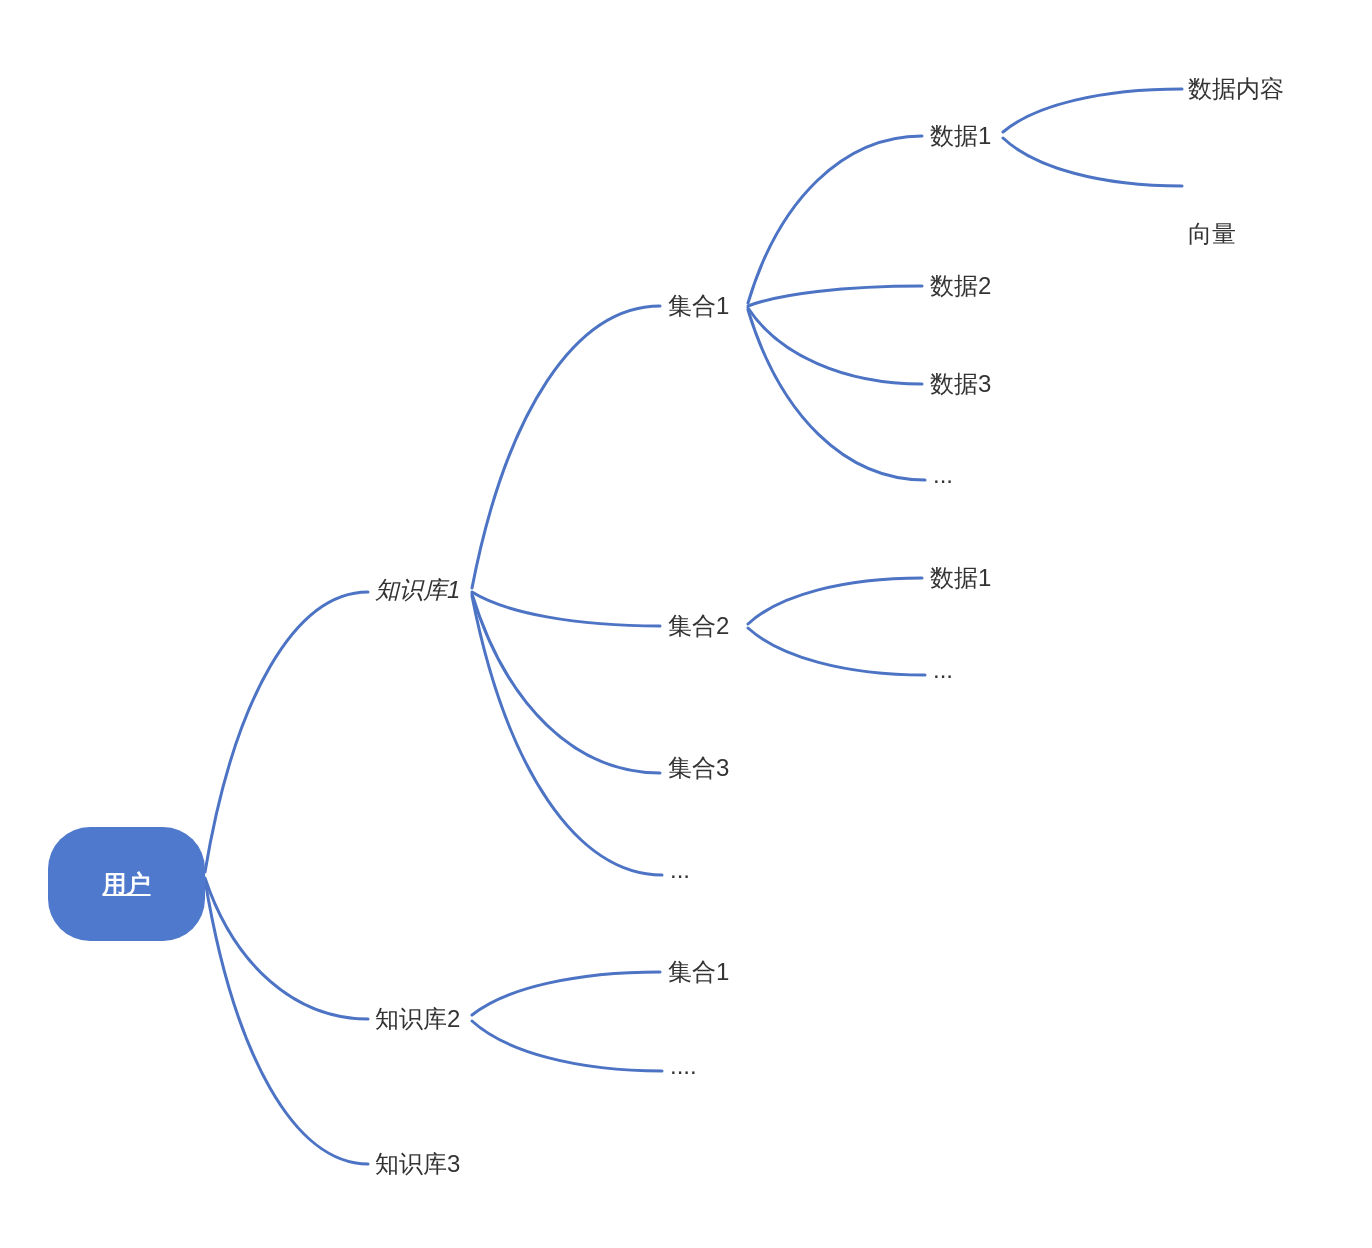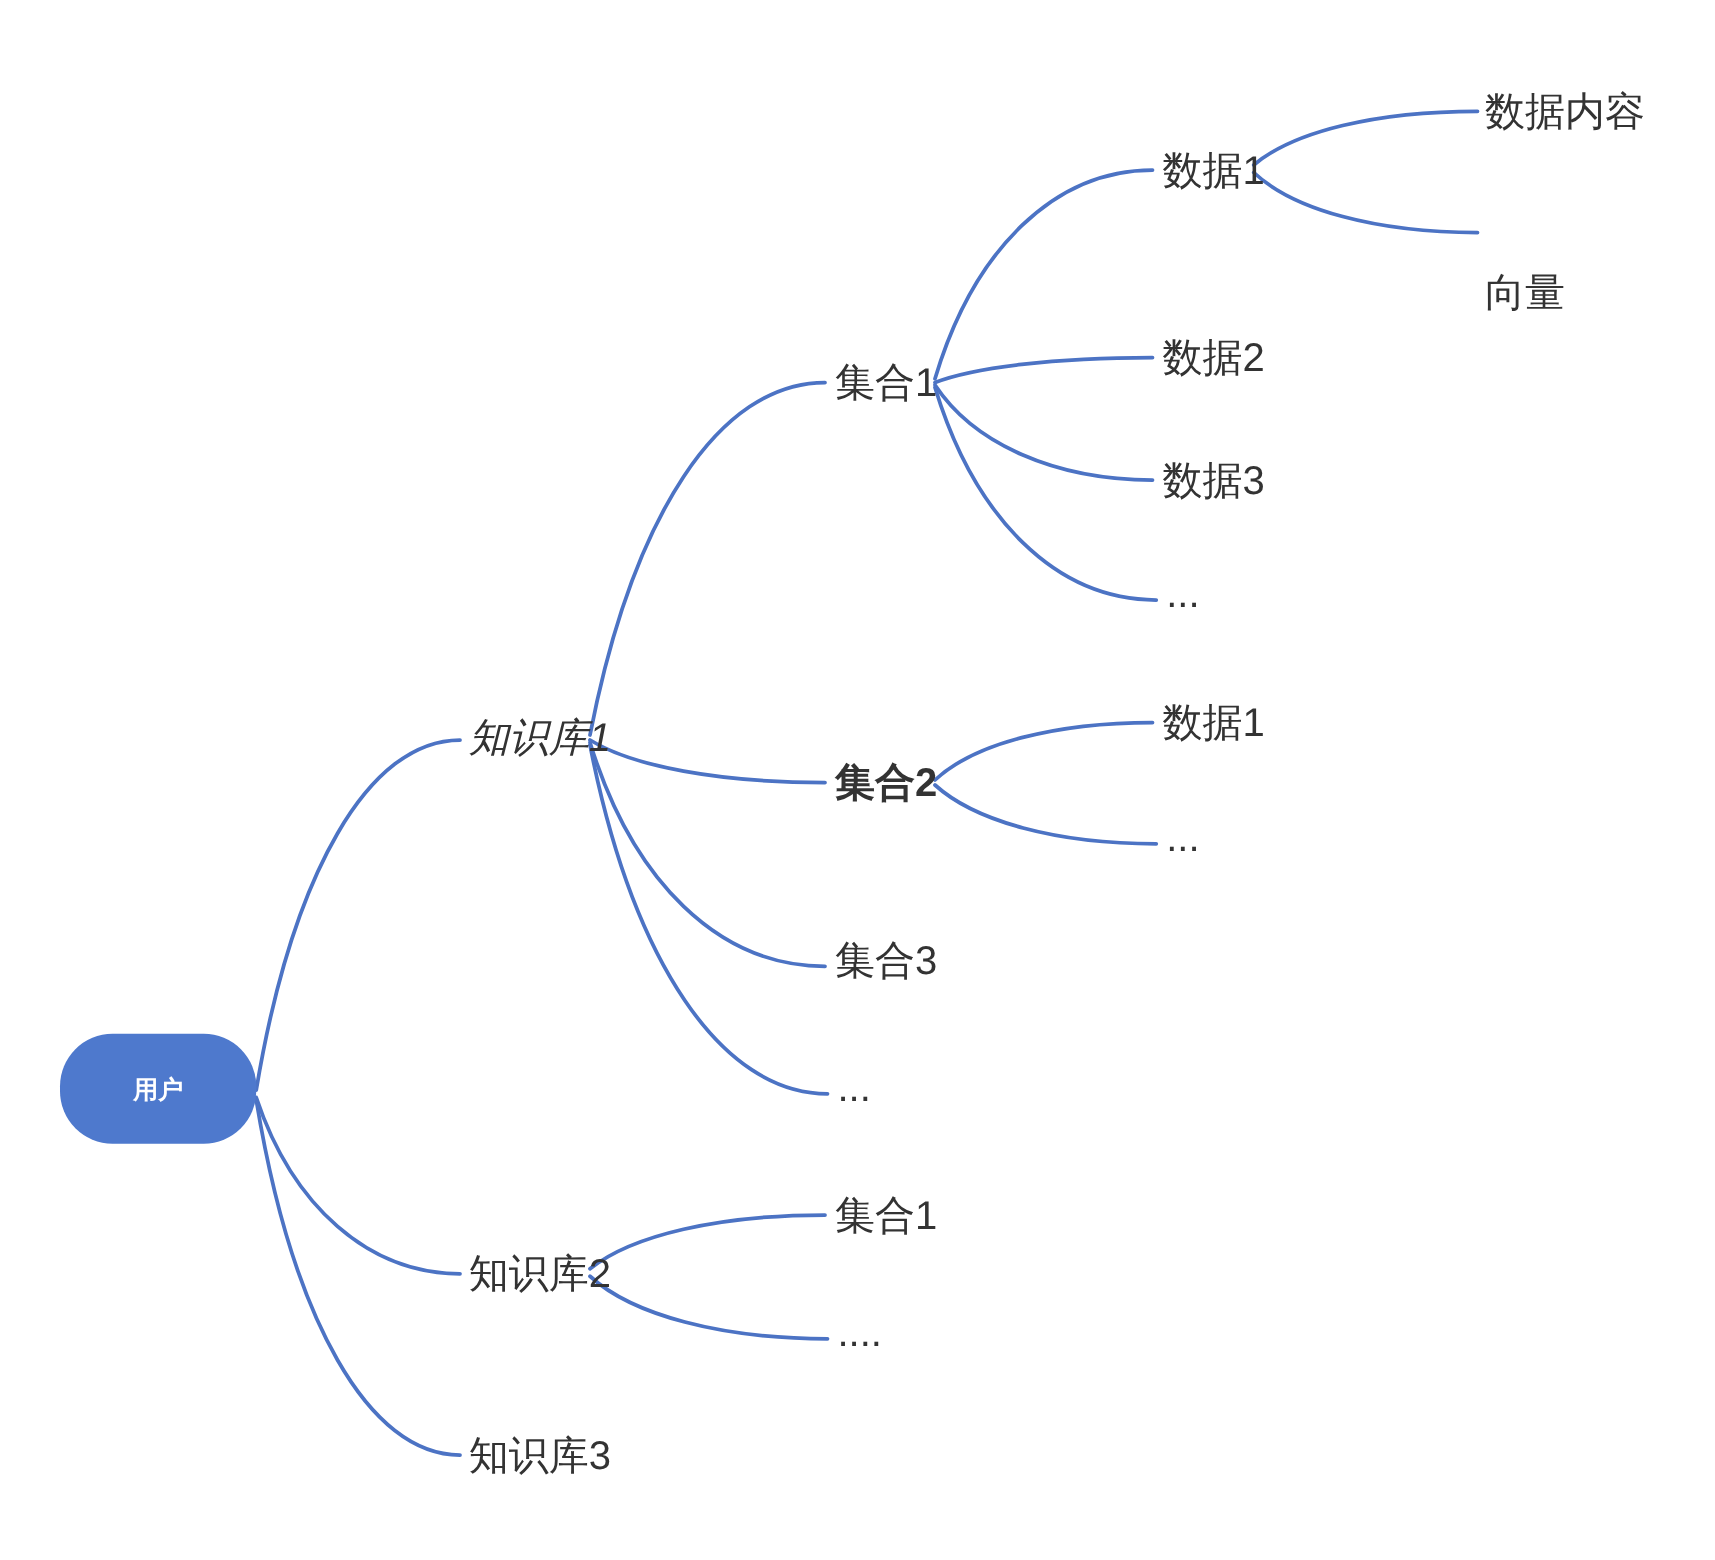--- a/index.html
+++ b/index.html
@@ -25,39 +25,40 @@
   .edges path{
     fill:none;
     stroke:var(--line);
     stroke-width:3;
     stroke-linecap:round;
   }
   .node{
     position:absolute;
     transform:translateY(-50%);
     white-space:nowrap;
-    font-size:32px;
+    font-size:24px;
     color:var(--node-text);
     line-height:1.2;
     cursor:default;
   }
   .root-node{
     position:absolute;
     left:48px;
     top:827px;
     width:157px;
-    height:88px;
+    height:114px;
     background:var(--root-bg);
     border-radius:42px;
     display:flex;
     align-items:center;
     justify-content:center;
-    font-size:20px;
+    font-size:24px;
     font-weight:bold;
     color:var(--root-text);
+    text-decoration:underline;
   }
 </style>
 </head>
 <body>
 
 <div class="canvas">
 
   <svg class="edges" viewBox="0 0 1372 1248" xmlns="http://www.w3.org/2000/svg">
     <path d="M205,872 C234,698 295,592 368,592"></path>
     <path d="M205,878 C234,965 295,1019 368,1019"></path>
@@ -78,21 +79,21 @@
     <path d="M1003,138 C1035,168 1101,186 1182,186"></path>
   </svg>
 
   <div class="root-node">用户</div>
 
   <div class="node" style="left:375px;top:590px;font-style:italic;">知识库1</div>
   <div class="node" style="left:375px;top:1019px;">知识库2</div>
   <div class="node" style="left:375px;top:1164px;">知识库3</div>
 
   <div class="node" style="left:668px;top:306px;">集合1</div>
-  <div class="node" style="left:668px;top:626px;font-weight:bold;">集合2</div>
+  <div class="node" style="left:668px;top:626px;">集合2</div>
   <div class="node" style="left:668px;top:768px;">集合3</div>
   <div class="node" style="left:670px;top:870px;">...</div>
 
   <div class="node" style="left:668px;top:972px;">集合1</div>
   <div class="node" style="left:670px;top:1066px;">....</div>
 
   <div class="node" style="left:930px;top:136px;">数据1</div>
   <div class="node" style="left:930px;top:286px;">数据2</div>
   <div class="node" style="left:930px;top:384px;text-align:center;">数据3</div>
   <div class="node" style="left:933px;top:475px;">...</div>

